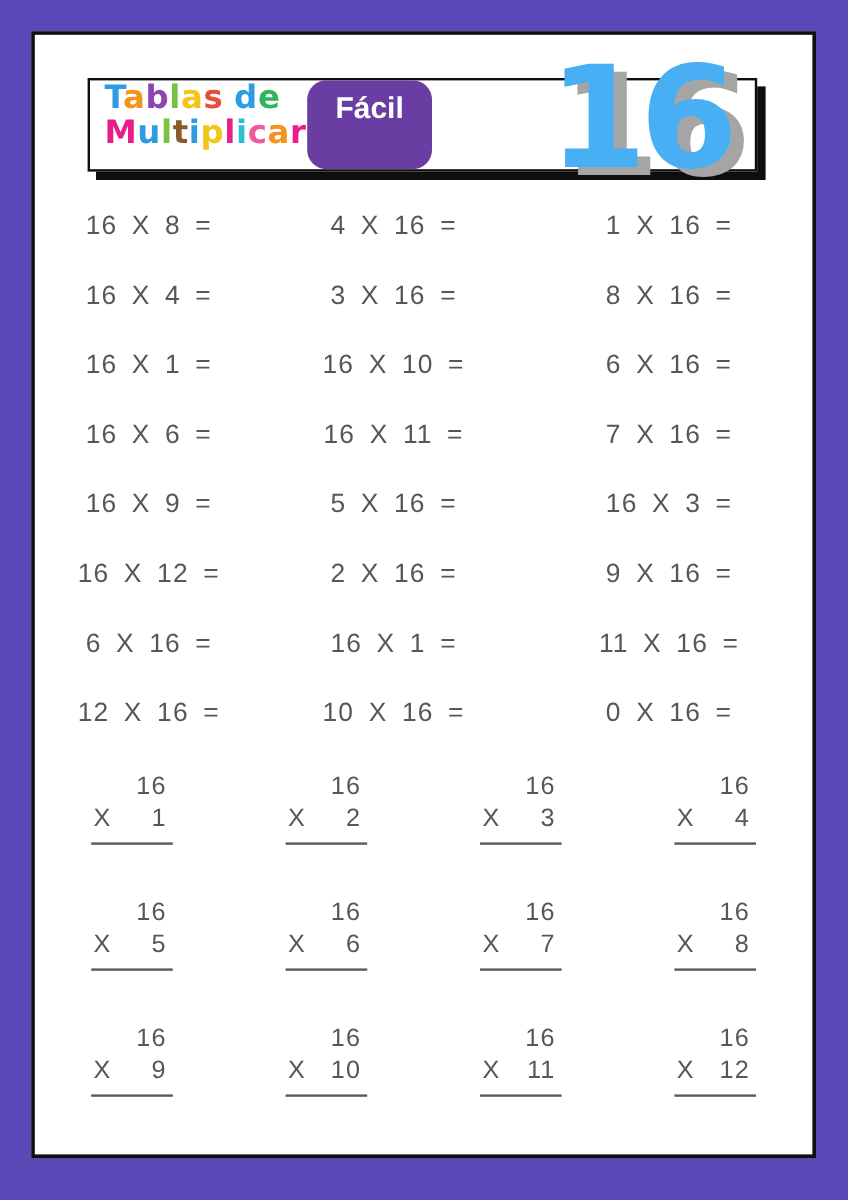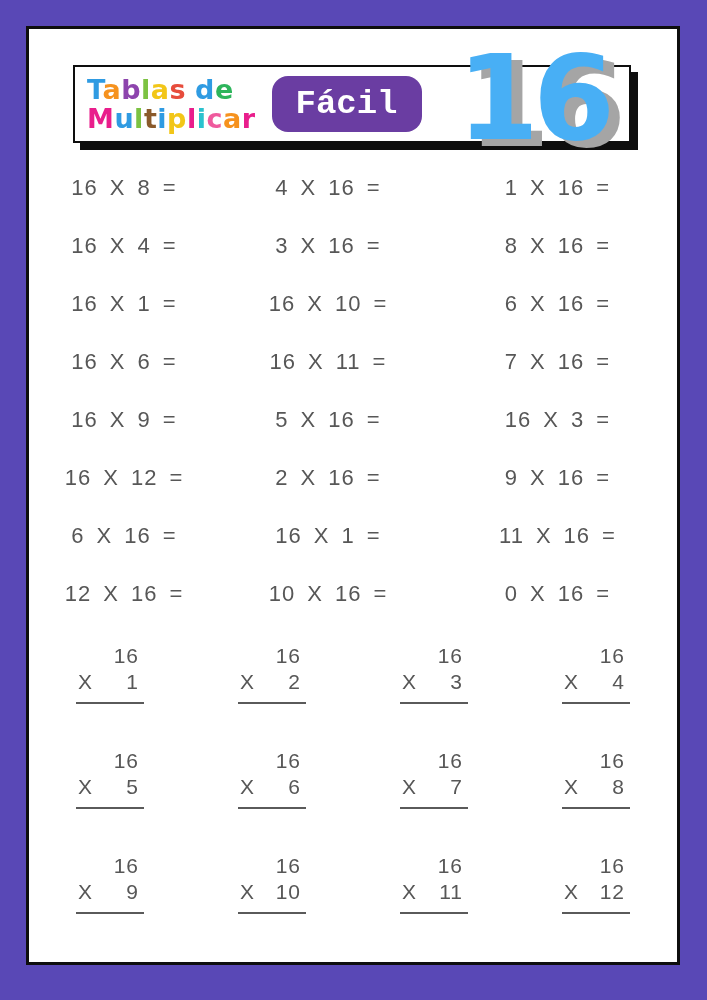--- a/index.html
+++ b/index.html
@@ -9,32 +9,32 @@
     font-family:"Liberation Sans", sans-serif;
   }
   .paper {
     position:absolute; left:26px; top:26px; width:654px; height:939px;
     background:#ffffff; border:3px solid #0e0e0e; box-sizing:border-box;
   }
   .header-box {
     position:absolute; left:44px; top:36px; width:558px; height:78px;
     background:#ffffff; border:2px solid #0e0e0e; box-sizing:border-box;
     box-shadow:7px 7px 0 #0e0e0e;
-    display:flex; align-items:center; padding-left:12px; z-index:2;
+    display:flex; padding-left:12px; z-index:2;
   }
   .title-block { display:flex; flex-direction:column; }
   .title-line {
     font-family:"DejaVu Sans", sans-serif; font-weight:700;
     font-size:27px; line-height:29px; letter-spacing:0.5px; white-space:pre;
   }
   .title-letter { display:inline; }
   .title-space { display:inline-block; width:9px; }
   .badge {
-    margin-left:16px; color:#ffffff;
-    font-family:Liberation Mono, monospace; font-weight:700; font-size:34px;
+    color:#ffffff;
+    font-family:Liberation Sans, sans-serif; font-weight:700; font-size:25px;
     padding:9px 24px; border-radius:16px; white-space:nowrap;
   }
   .big-number {
     position:absolute; left:428px; top:8px; z-index:5;
     font-family:"DejaVu Sans", sans-serif; font-weight:800;
     font-size:118px; line-height:1.05; letter-spacing:-6px;
   }
   .h-problems {
     position:absolute; left:0; top:130px; width:100%;
     display:grid; grid-template-columns:190px 218px 241px;

